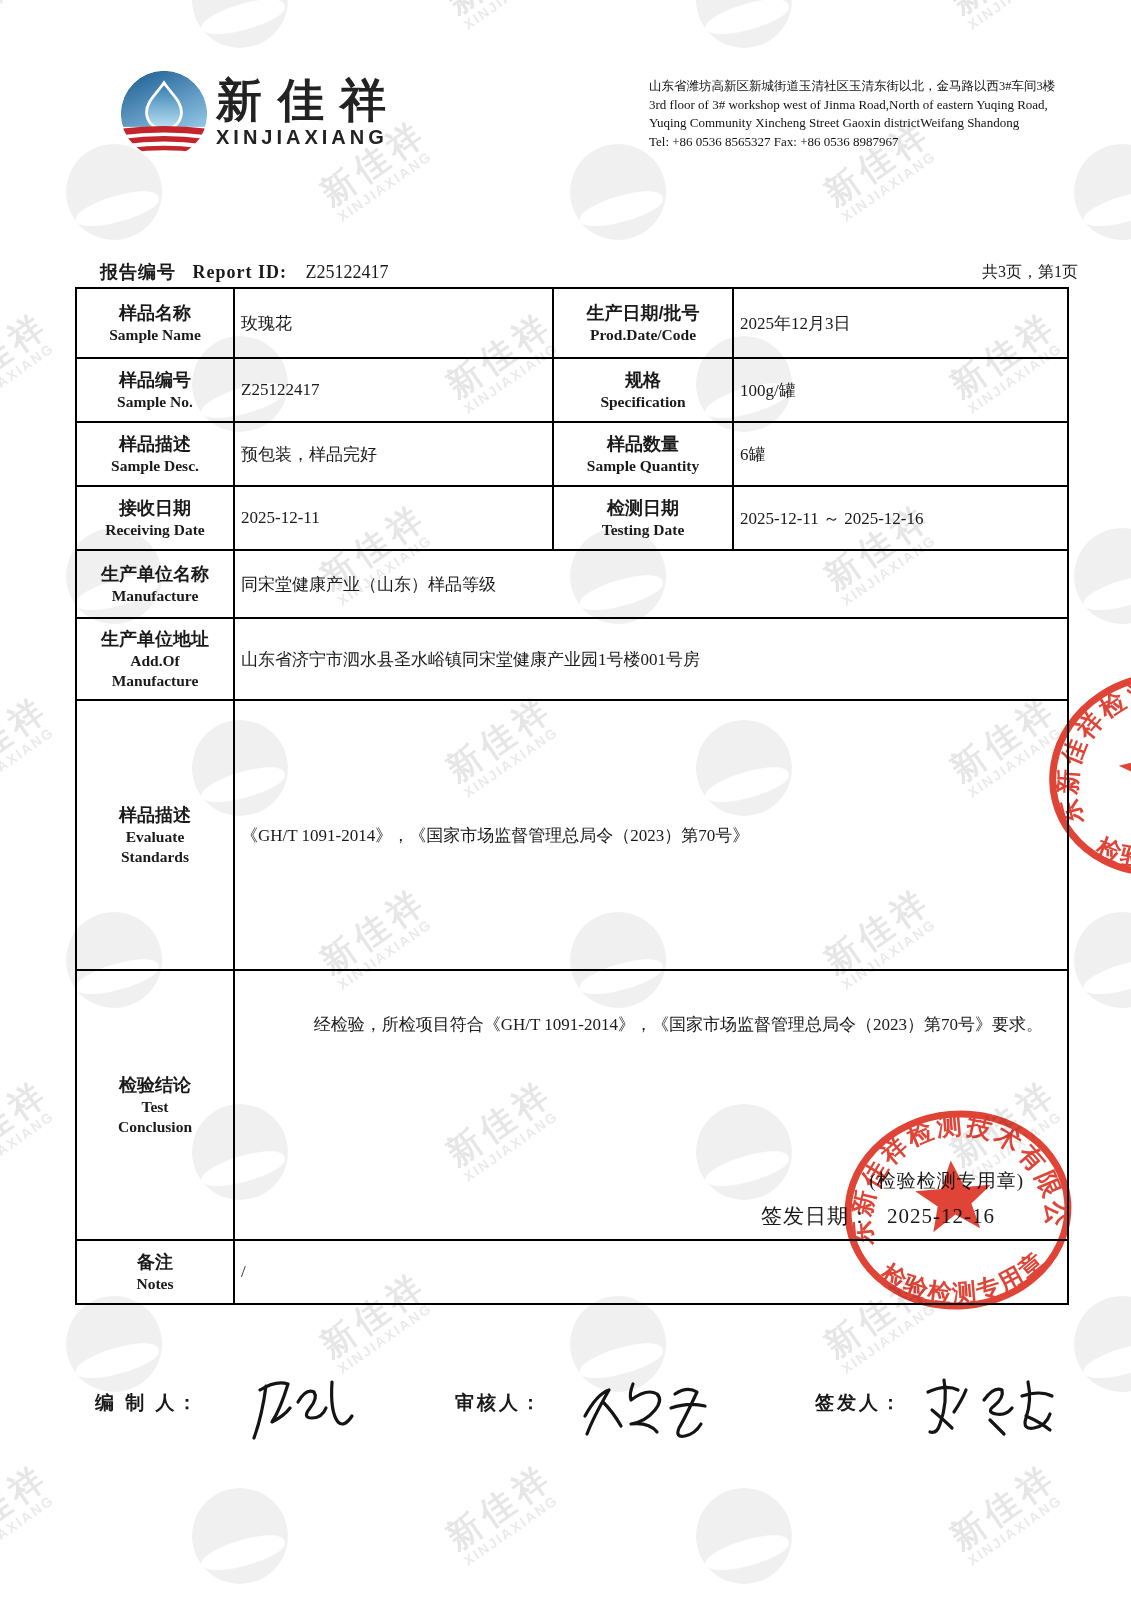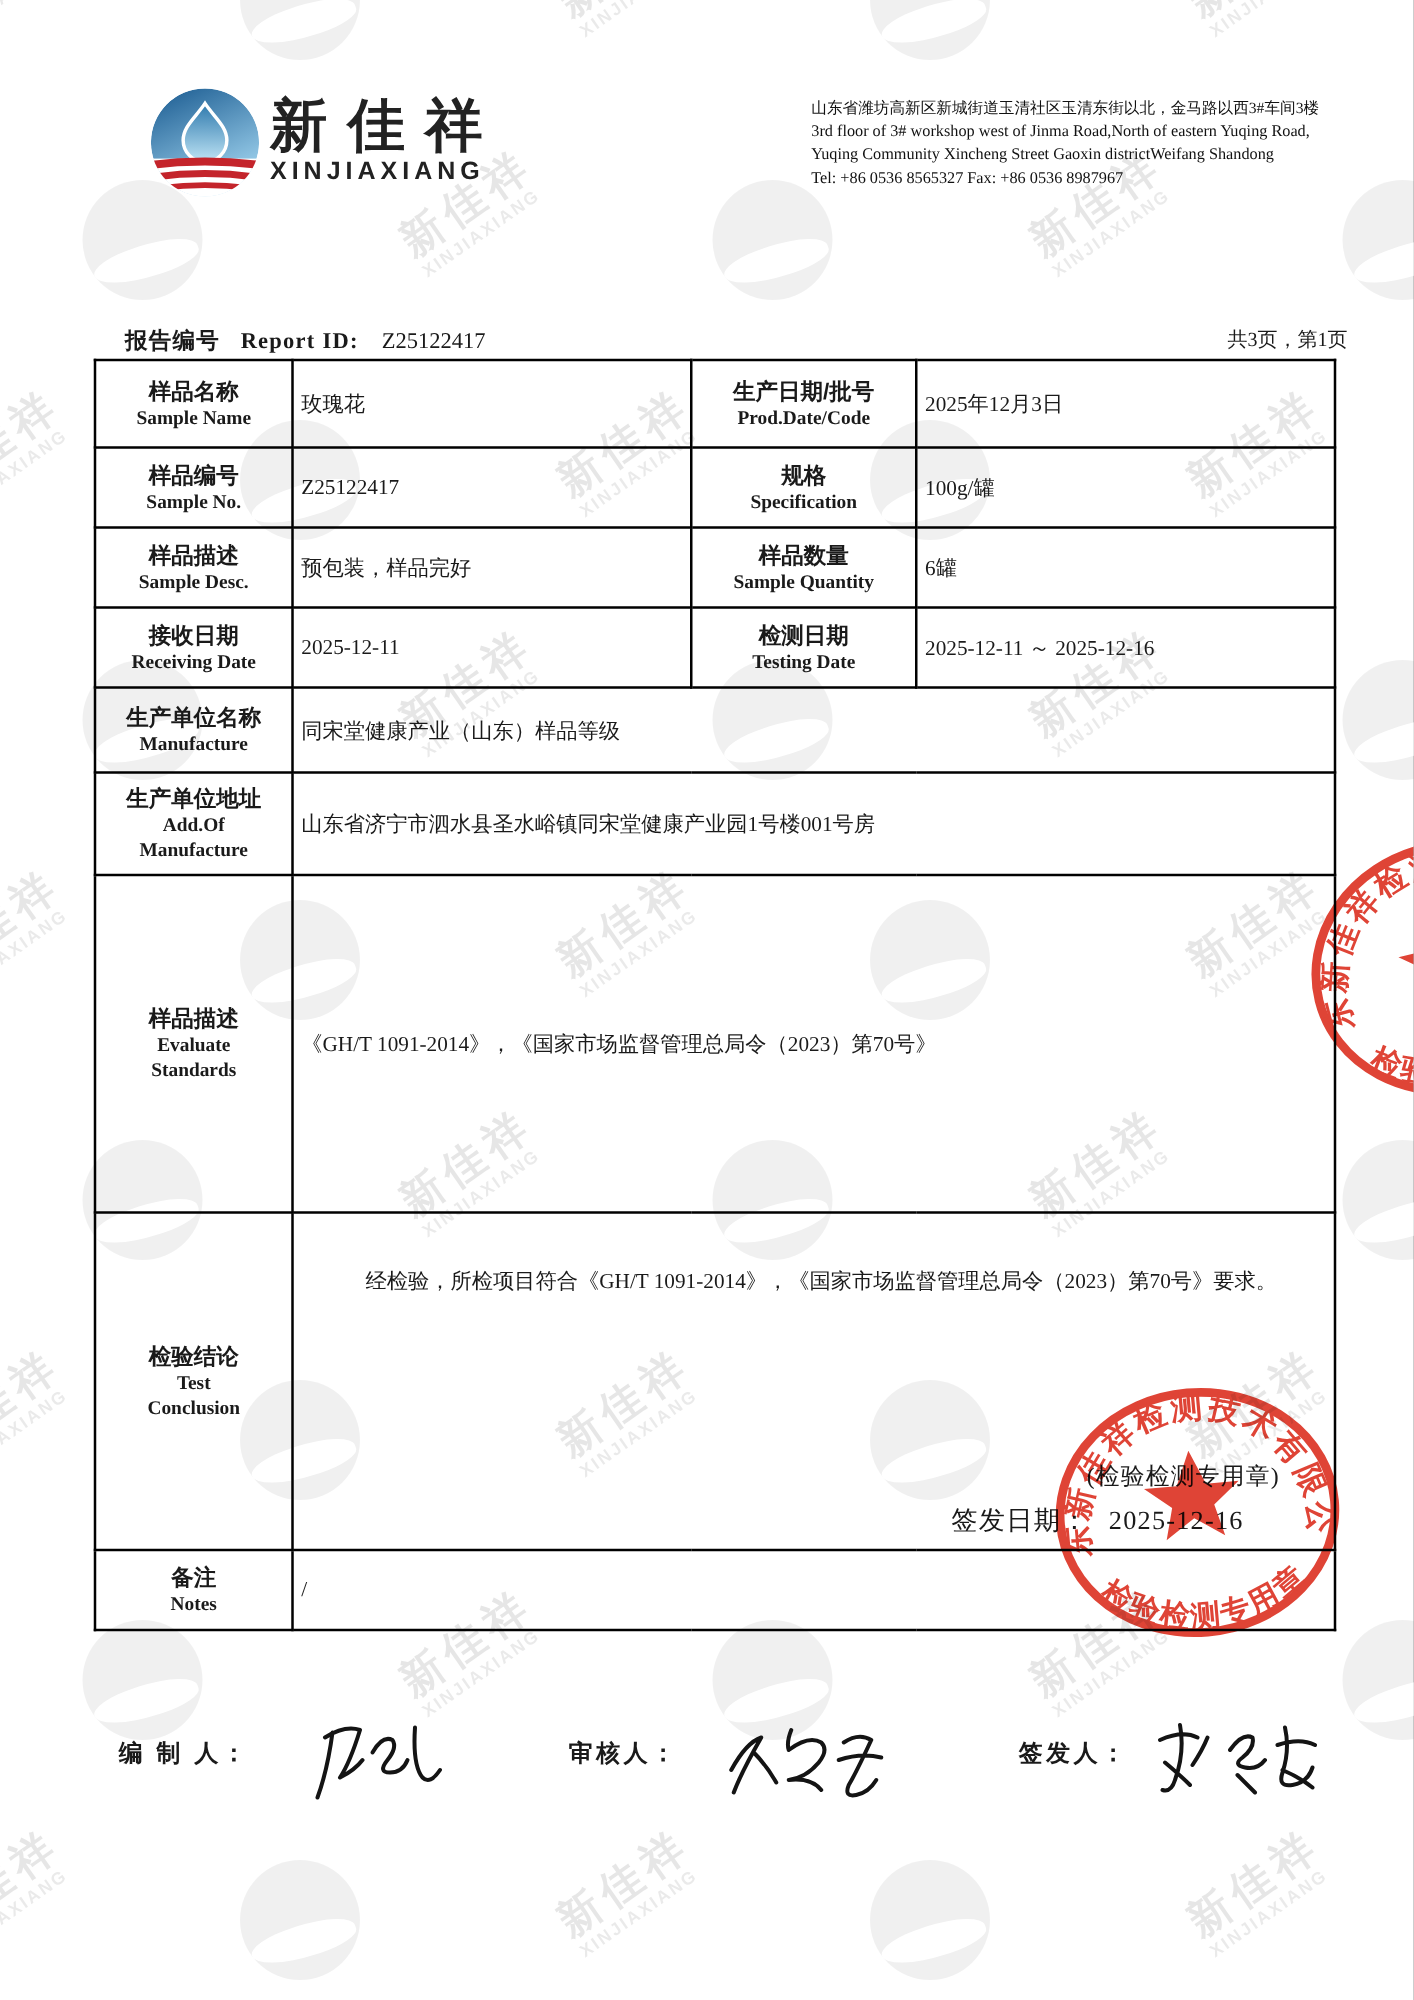--- a/index.html
+++ b/index.html
@@ -34,21 +34,21 @@
   
   table.rep{position:absolute;left:75px;top:287px;z-index:1;border-collapse:collapse;table-layout:fixed;
     width:992px;}
   table.rep th,table.rep td{border:2px solid #000;padding:2px 6px;vertical-align:middle;}
   table.rep th{font-weight:bold;text-align:center;}
   .lcn{display:block;font-family:"Liberation Sans", sans-serif;font-size:18px;line-height:1.3;}
   .len{display:block;font-family:"Liberation Serif", serif;font-size:15.5px;line-height:1.25;}
   td.val{text-align:left;font-size:17px;}
   td.val-left{text-align:left;font-size:17px;padding-left:10px;}
   .concl-wrap{position:relative;width:100%;height:100%;min-height:262px;}
-  .concl-text{padding:34px 24px 0 24px;text-align:center;font-size:17px;line-height:2.0;margin-left:12px;}
+  .concl-text{padding:34px 24px 0 24px;text-align:right;font-size:17px;line-height:2.0;margin-left:12px;}
   .seal-note{position:absolute;right:43px;top:194px;font-size:19px;letter-spacing:1px;}
   .issue-date{position:absolute;right:72px;top:228px;font-size:21px;letter-spacing:1px;}
   .issue-date .dt{margin-left:16px;}
   
   .sig-row{position:absolute;left:0;top:1372px;width:100%;height:90px;z-index:1;}
   .sig-label{position:absolute;font-family:"Liberation Sans", sans-serif;font-weight:bold;
     font-size:19px;letter-spacing:3px;top:18px;}
   .sig-svg{position:absolute;top:0;}
   .sig-svg path{fill:none;stroke:#141414;stroke-width:3.2;stroke-linecap:round;stroke-linejoin:round;}
   

